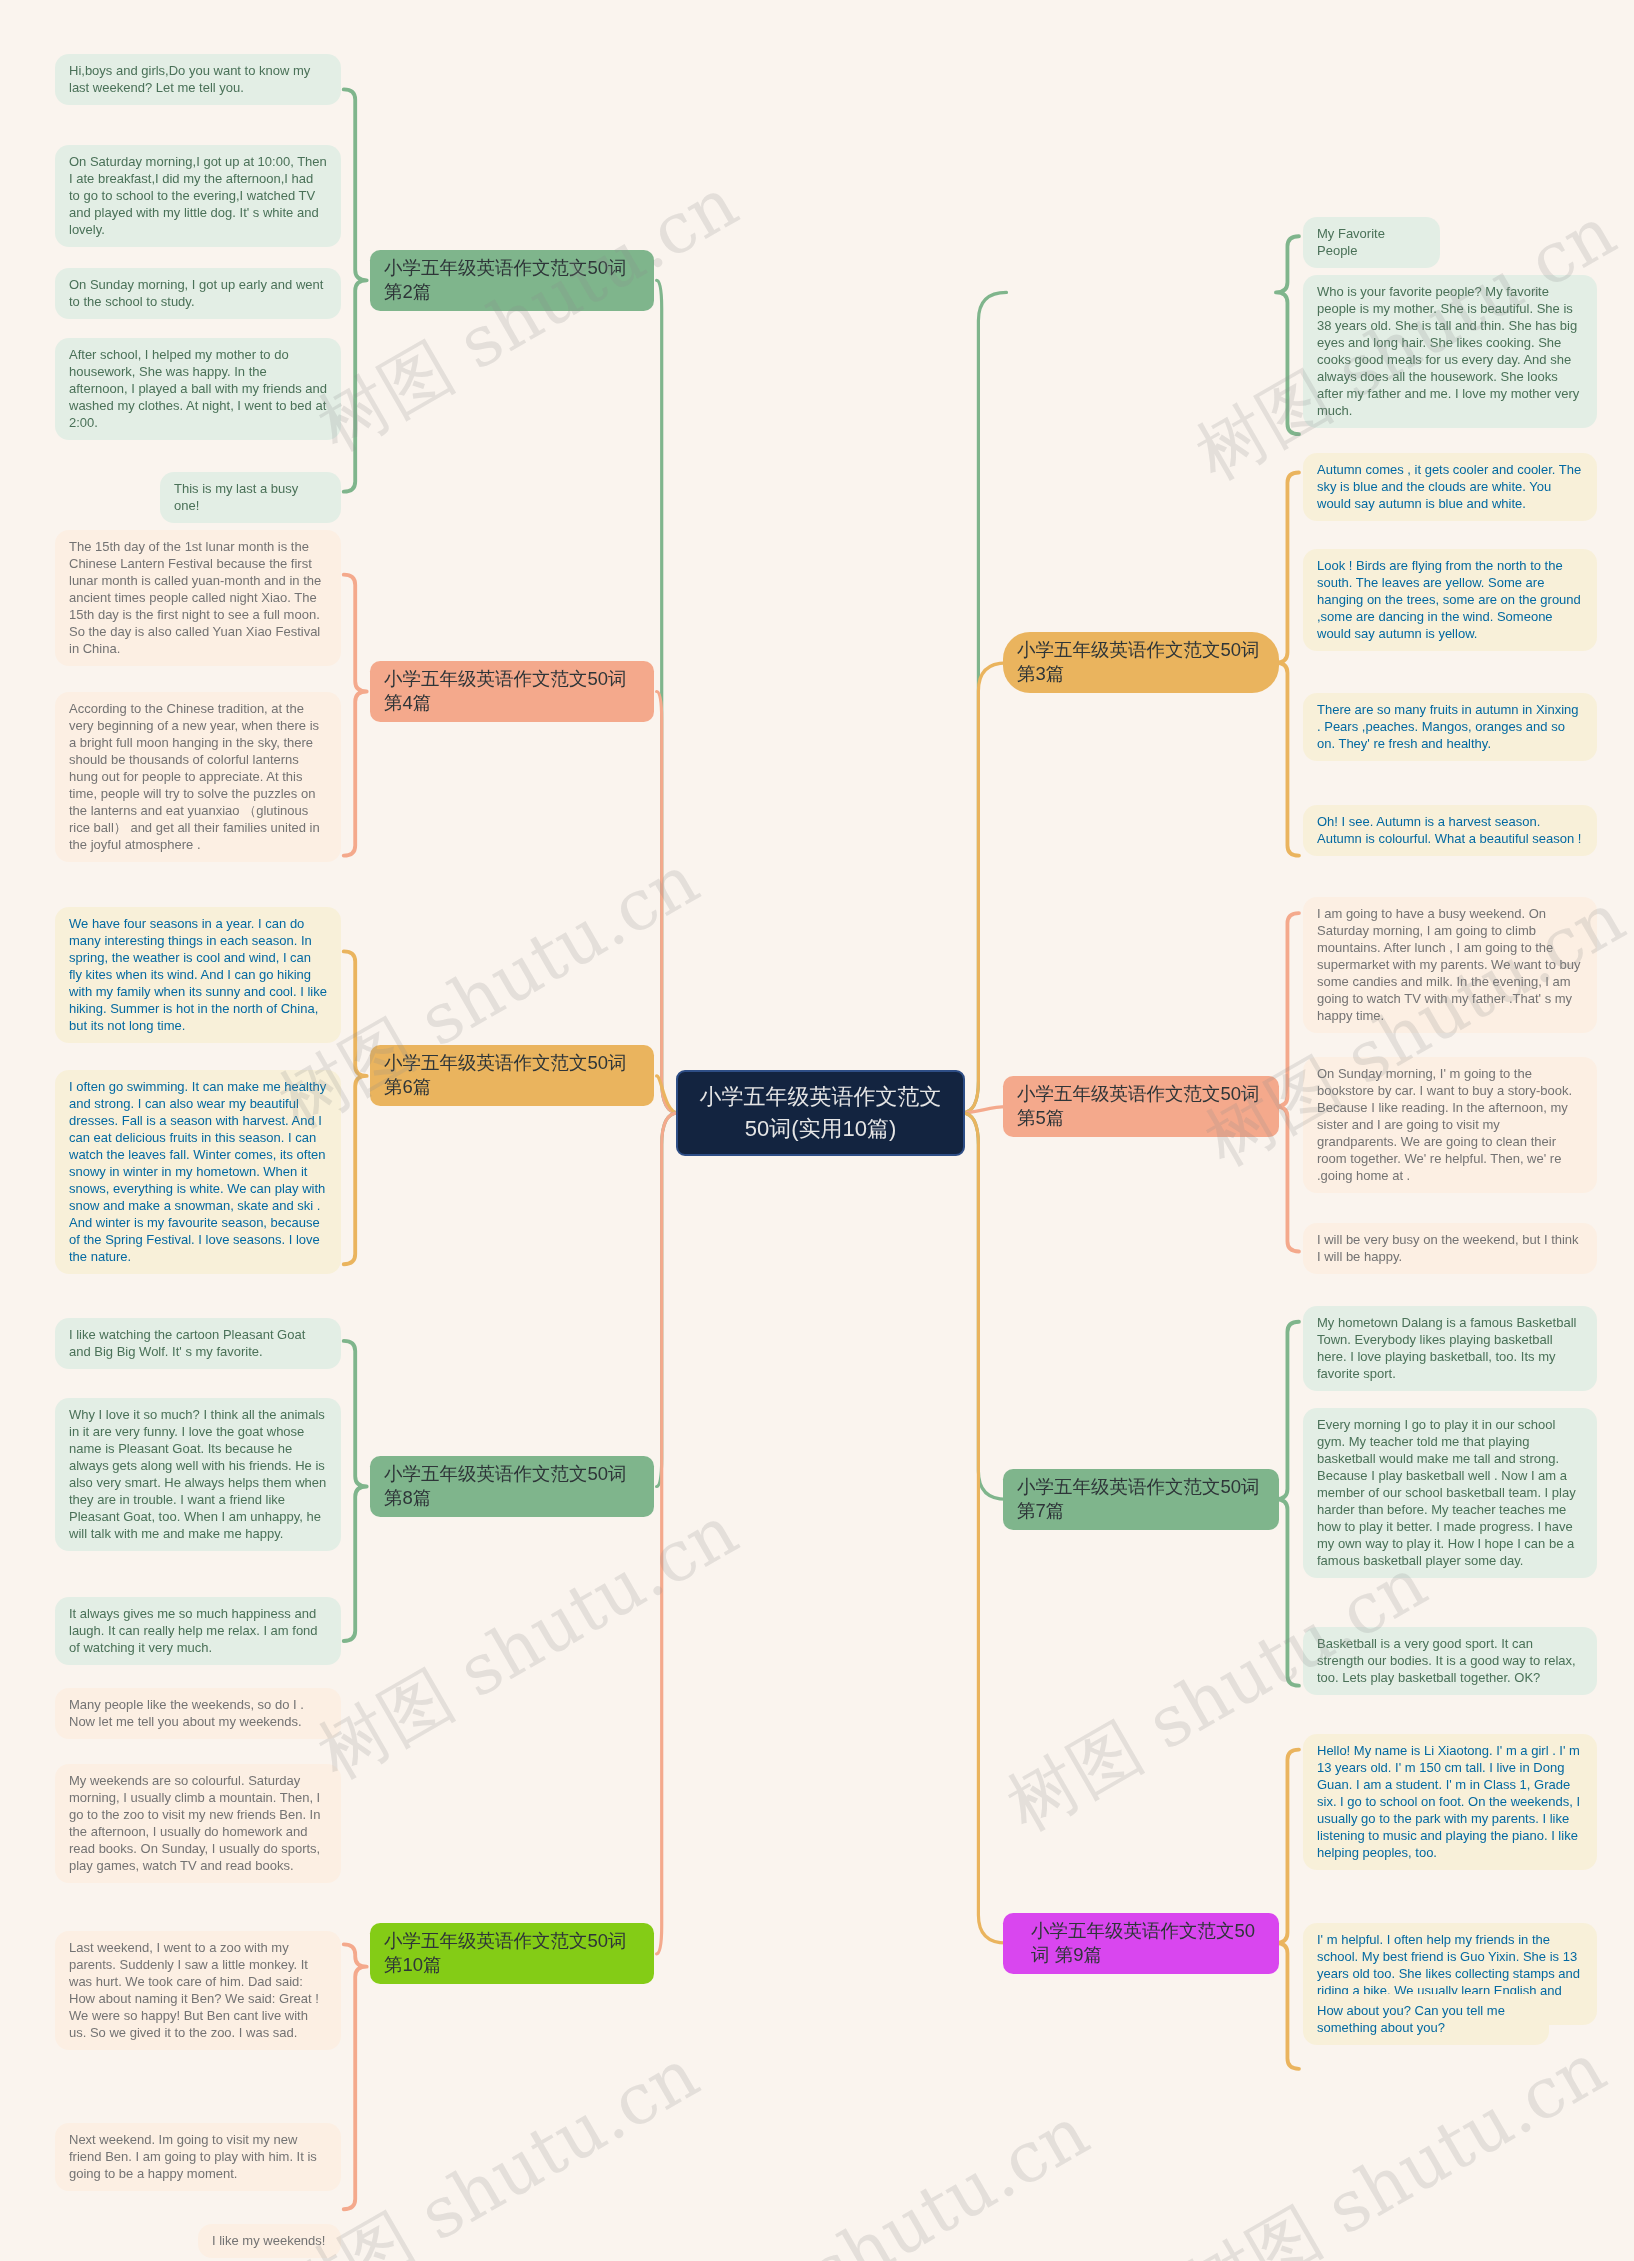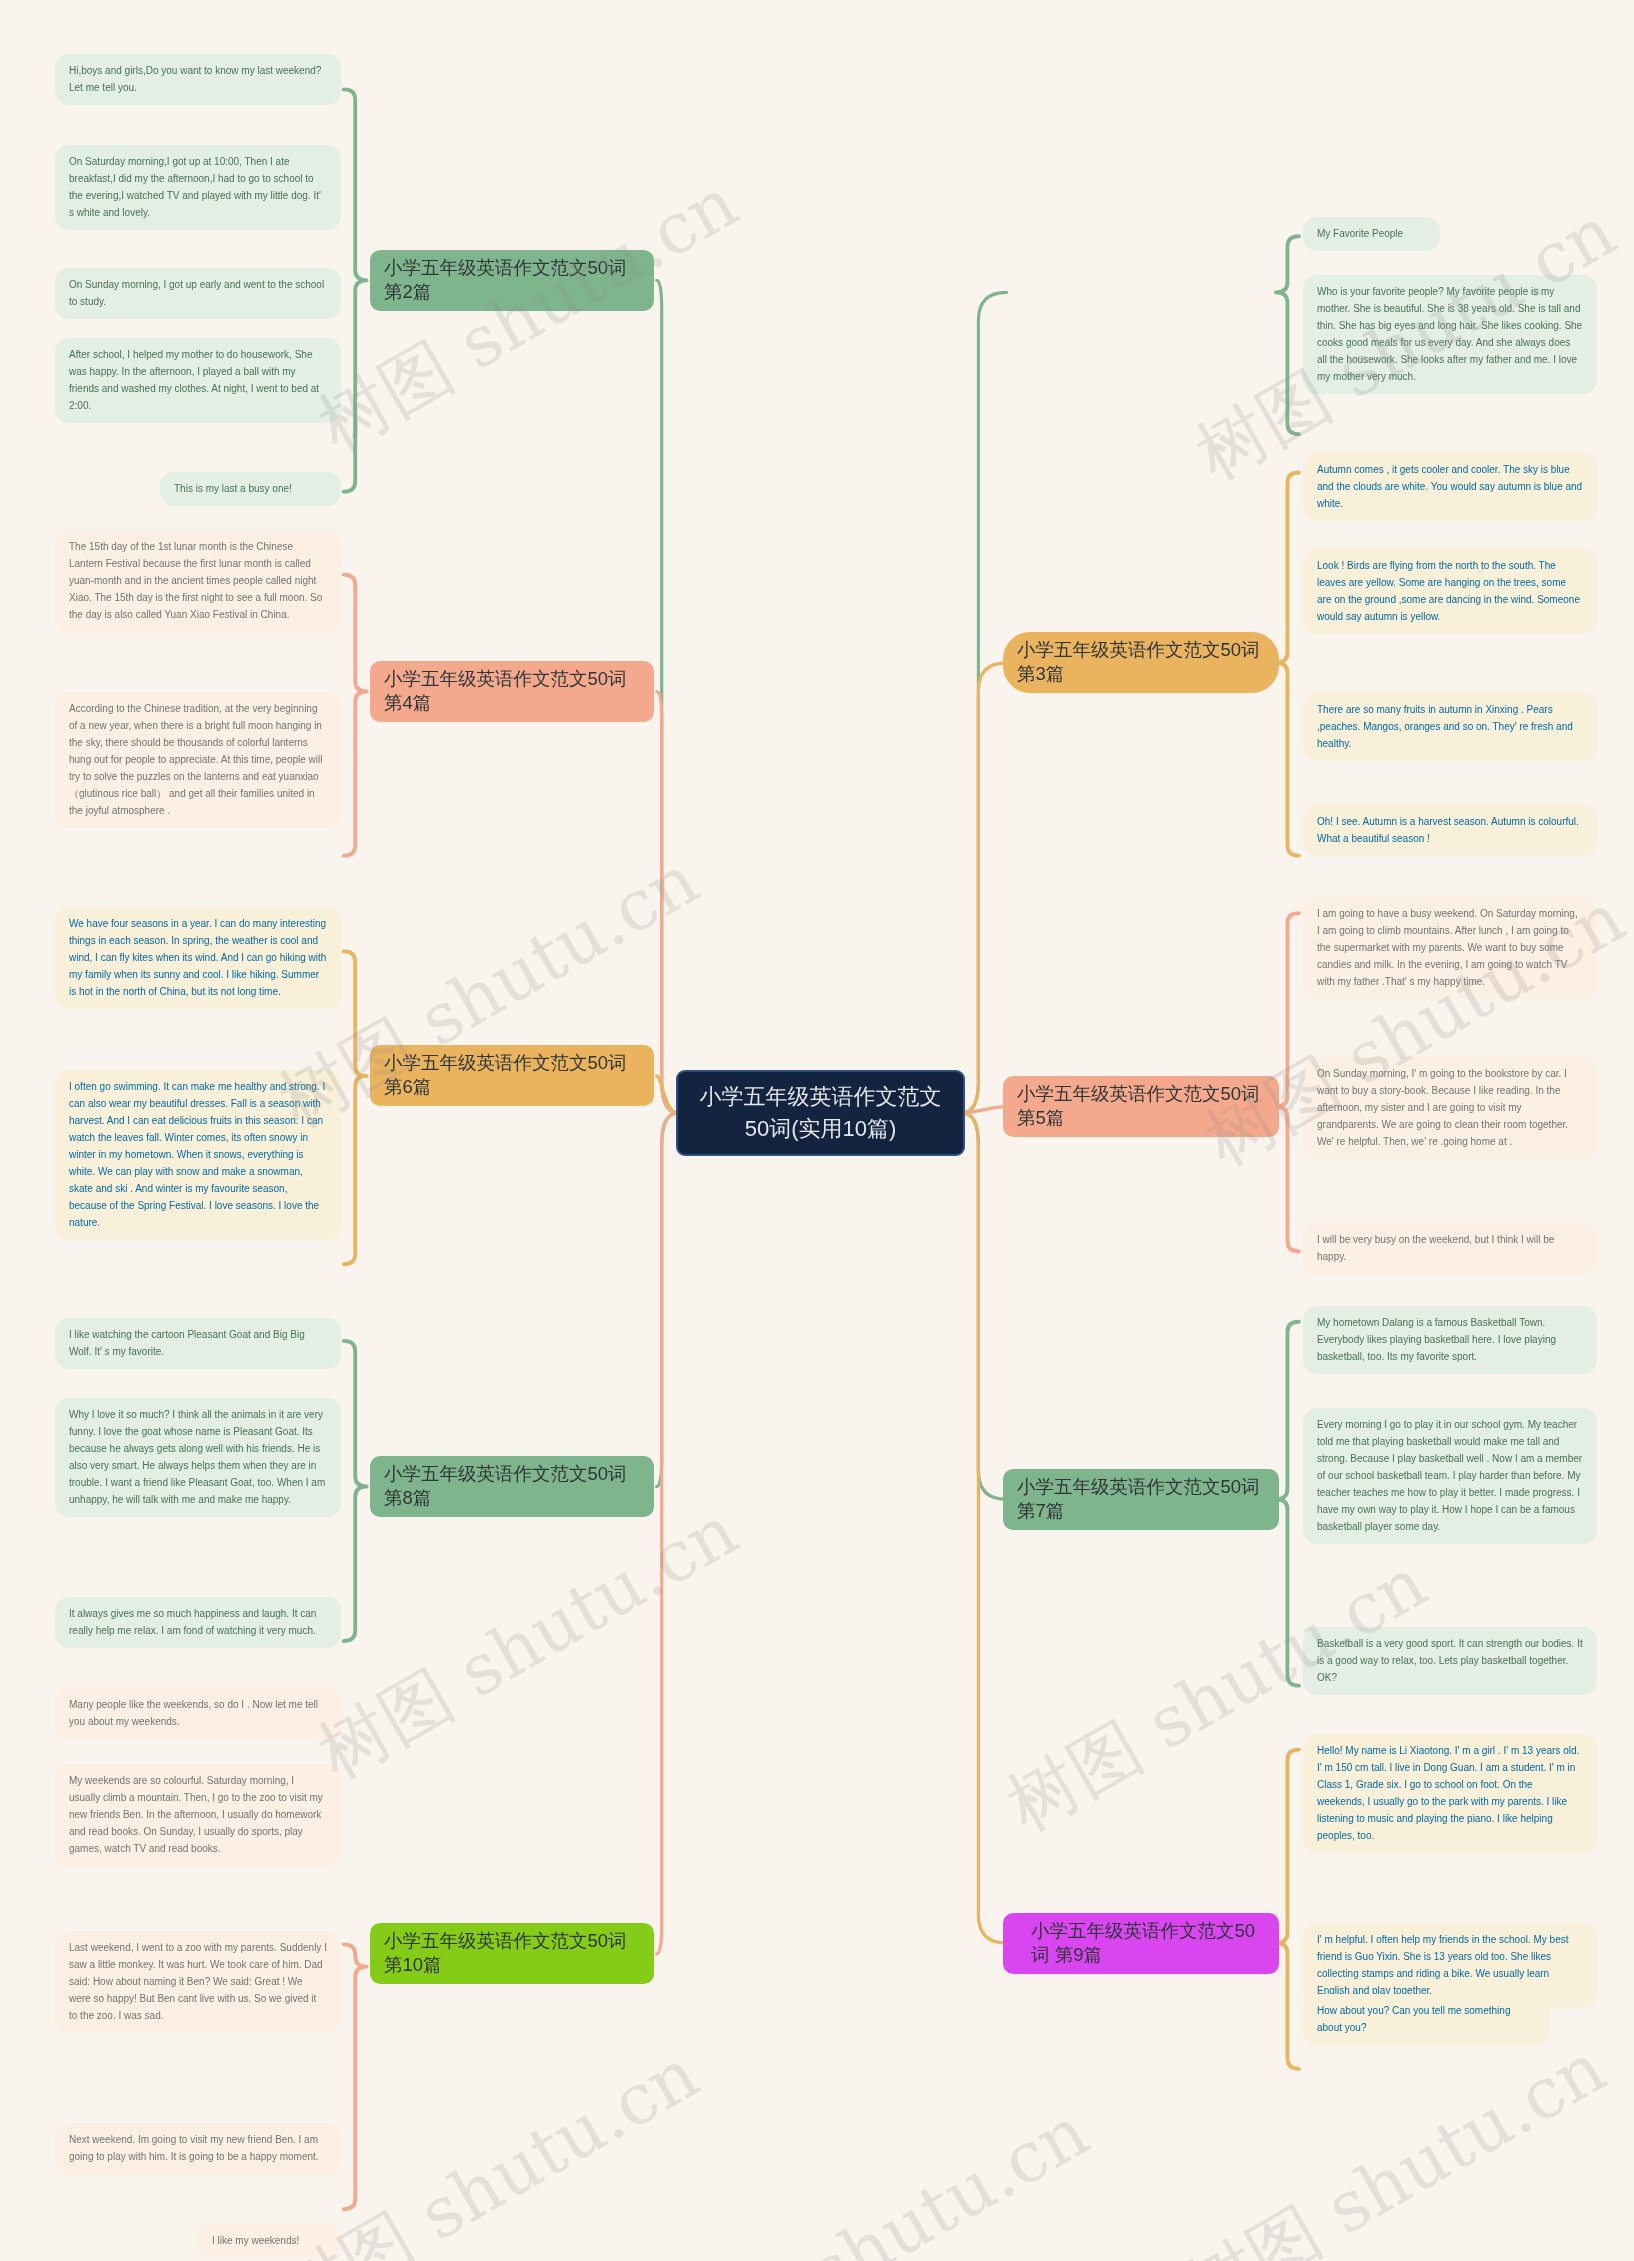--- a/index.html
+++ b/index.html
@@ -1,19 +1,19 @@
 <!DOCTYPE html>
 <html style="font-size:10.2px"><head>
 <meta charset="utf-8">
 <style>
   html,body{margin:0;padding:0;background:#FAF4EE;}
   #canvas{position:relative;width:1635px;height:2261px;background:#FAF4EE;overflow:hidden;
           font-family:"Liberation Sans","DejaVu Sans",sans-serif;}
   #links{position:absolute;left:0;top:0;pointer-events:none;}
-  .box{position:absolute;border-radius:14px;padding:8.3px 14px;font-size:10px;line-height:17px;
+  .box{position:absolute;border-radius:14px;padding:8.3px 14px;font-size:13px;line-height:17px;
        box-sizing:border-box;word-wrap:break-word;}
   .box.green{background:#E3EEE5;color:#4A7158;}
   .box.warm{background:#FCEFE3;color:#737373;}
   .box.gold{background:#F8F0D9;color:#0369a1;}
   .label{position:absolute;border-radius:10.2px;padding:6.4px 14px;font-size:18.5px;line-height:24px;
          color:#2E3538;box-sizing:border-box;}
   .central{position:absolute;background:#132440;border:2.6px solid #2E4E86;border-radius:9px;
            color:#e5e5e5;font-size:22px;line-height:32px;text-align:center;display:flex;
            align-items:center;justify-content:center;padding:0 11.5px;box-sizing:border-box;}
   .wm{position:absolute;transform:rotate(-30deg);transform-origin:center;font-size:70px;

